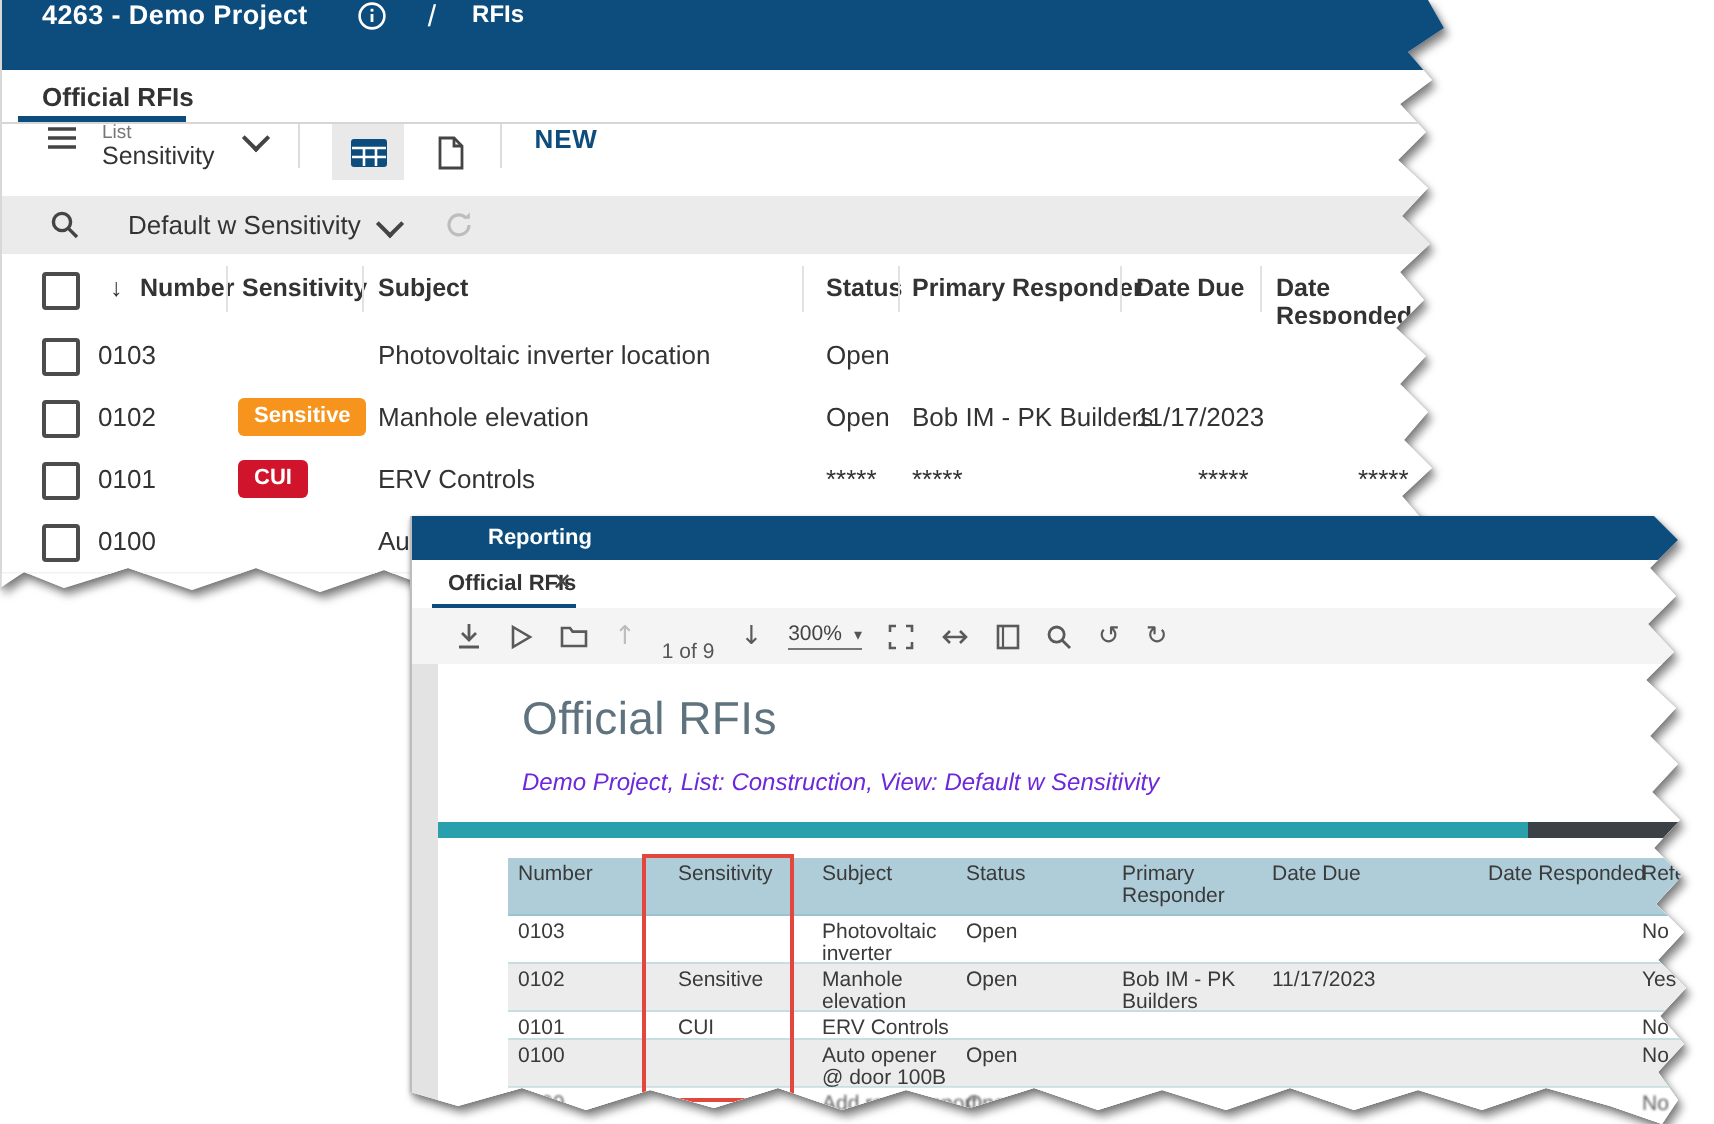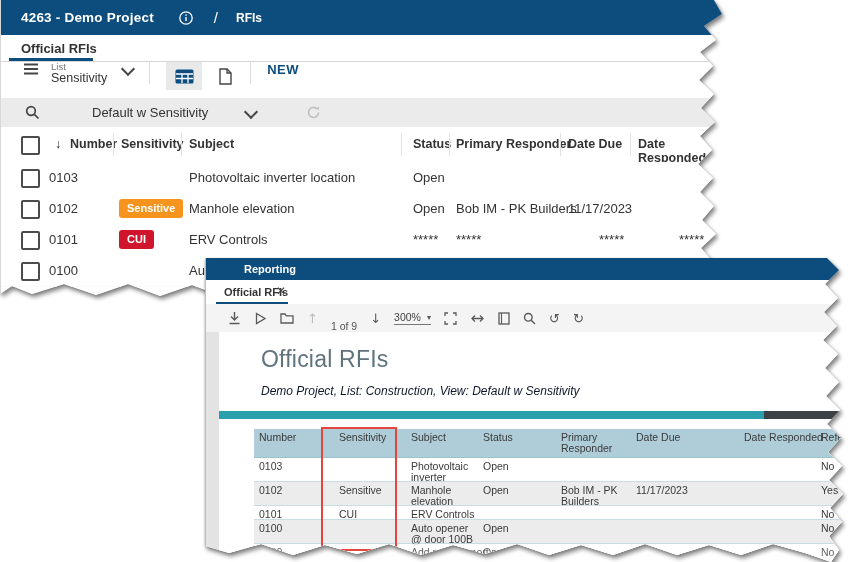--- a/index.html
+++ b/index.html
@@ -5,39 +5,39 @@
   html,body{margin:0;padding:0;background:#ffffff;}
   .stage{position:relative;width:857px;height:562px;overflow:hidden;
          font-family:"Liberation Sans",sans-serif;color:#333;background:#fff;}
   .tear-wrap{position:absolute;filter:drop-shadow(2px 3px 2px rgba(30,30,30,.45)) drop-shadow(0 1px 1px rgba(0,0,0,.25));}
   .win{position:relative;background:#fff;}
 
   
   #main-wrap{left:0;top:0;z-index:1;}
   #main-win{width:726px;height:306px;border-left:1px solid #d8d8d8;
     clip-path:polygon(0px 0px,714px 0px,722px 14px,704px 26px,716px 40px,700px 52px,713px 66px,699px 80px,714px 94px,701px 108px,715px 122px,700px 136px,712px 150px,698px 164px,713px 178px,700px 192px,714px 206px,702px 220px,716px 234px,701px 248px,713px 262px,700px 276px,711px 290px,702px 306px,670px 296px,640px 286px,608px 298px,576px 286px,544px 297px,512px 285px,480px 296px,448px 286px,416px 297px,384px 286px,352px 297px,320px 285px,288px 296px,256px 286px,224px 297px,192px 285px,160px 296px,128px 284px,96px 295px,64px 284px,32px 294px,12px 286px,0px 294px);}
-  .mw-header{position:absolute;left:0;top:0;width:100%;height:35px;display:flex;align-items:center;color:#fff;}
+  .mw-header{position:absolute;left:0;top:0;width:100%;height:35px;display:flex;color:#fff;}
   .mw-header .proj{margin-left:20px;font-weight:bold;font-size:13.5px;letter-spacing:.2px;}
   .mw-header .slash{margin-left:20px;font-size:15px;}
   .mw-header .sect{margin-left:18px;font-weight:bold;font-size:12px;}
   .info-ic{margin-left:24px;display:inline-flex;}
   .mw-tabs{position:absolute;left:0;top:35px;width:100%;height:26px;background:#fff;border-bottom:1px solid #d6d6d6;}
   .mw-tab{position:absolute;left:20px;top:6px;font-size:13px;font-weight:bold;color:#333;}
   .mw-tab-underline{position:absolute;left:8px;bottom:0;width:84px;height:3px;background:#0d4d7e;}
   .mw-toolbar{position:absolute;left:0;top:62px;width:100%;height:36px;background:#fff;display:flex;align-items:flex-start;}
   .vsep{width:1px;height:22px;background:#dcdcdc;}
   .tb-list{margin-left:22px;color:#444;display:flex;}
   .tb-label{margin-left:12px;line-height:1.1;}
   .tb-label .sm{font-size:9.5px;color:#777;display:block;}
   .tb-label .lg{font-size:12.5px;color:#333;display:block;}
   .chev{display:inline-block;width:8px;height:8px;border-right:2px solid #444;border-bottom:2px solid #444;transform:rotate(45deg);margin-left:16px;margin-top:2px;}
   .grid-btn{margin-left:16px;width:36px;height:28px;background:#e9e9e9;display:flex;align-items:center;justify-content:center;}
   .doc-btn{margin-left:8px;width:30px;height:28px;display:flex;align-items:center;justify-content:center;}
   .new-btn{margin-left:16px;font-size:13px;font-weight:bold;color:#0d4d7e;letter-spacing:.4px;}
-  .mw-search{position:absolute;left:0;top:98px;width:100%;height:29px;background:#ebebeb;display:flex;align-items:center;gap:28px;}
+  .mw-search{position:absolute;left:0;top:98px;width:100%;height:29px;background:#ebebeb;display:flex;align-items:center;}
   .mw-search .view{margin-left:24px;font-size:13px;color:#333;}
   .mw-search .chev{border-color:#444;margin-left:10px;margin-top:-2px;}
   .srch-ic{margin-left:24px;display:inline-flex;}
   .refresh-ic{margin-left:22px;display:inline-flex;color:#bdbdbd;}
   .mw-thead{position:absolute;left:0;top:127px;width:100%;height:35px;background:#fff;border-bottom:1px solid #c9c9c9;font-size:12.5px;font-weight:bold;color:#333;}
   .mw-thead .hsep{position:absolute;top:6px;height:23px;width:1px;background:#e2e2e2;}
   .cb{position:absolute;left:20px;width:15px;height:15px;border:2px solid #4c4c4c;border-radius:2px;background:#fff;}
   .hcell{position:absolute;top:10px;}
   .mrow{position:absolute;left:0;width:100%;height:31px;background:#fff;border-bottom:1px solid #e4e4e4;font-size:13px;color:#333;}
   .mrow .cb{top:7px;}
@@ -63,21 +63,21 @@
   .rw-toolbar .ic{margin-left:13px;display:inline-flex;align-items:center;}
   .rw-toolbar .ic:first-child{margin-left:22px;}
   .rw-toolbar .txt{margin-left:13px;font-size:10.5px;color:#555;margin-top:16px;}
   .rw-toolbar .dis{color:#bdbdbd;}
   .glyph{font-family:"DejaVu Sans",sans-serif;font-size:13px;line-height:1;}
   .zoomsel{margin-left:13px;font-size:10.5px;color:#444;border-bottom:1px solid #777;padding-bottom:1px;display:inline-flex;align-items:center;gap:6px;}
   .zoomsel .car{font-size:8px;color:#555;}
   .rw-content{position:absolute;left:0;top:74px;width:100%;height:230px;background:#e3e3e3;}
   .rpage{position:absolute;left:13px;top:0;right:0;bottom:0;background:#fff;}
   .rp-title{position:absolute;left:42px;top:14px;font-size:23px;font-weight:500;color:#5f737e;letter-spacing:.2px;}
-  .rp-sub{position:absolute;left:42px;top:52px;font-size:12px;font-style:italic;color:#0f172a;}
+  .rp-sub{position:absolute;left:42px;top:52px;font-size:12px;font-style:italic;color:#6d28d9;}
   .teal-bar{position:absolute;left:0;top:79px;height:8px;width:545px;background:#2aa0ad;}
   .teal-dark{position:absolute;left:545px;top:79px;height:8px;width:85px;background:#3c4145;}
   .rtable{position:absolute;left:35px;top:97px;right:0;font-size:10.5px;color:#3a3a3a;}
   .rhead{position:relative;height:28px;background:#aecdd9;border-bottom:1px solid #9dc2cf;}
   .rrow{position:relative;border-bottom:1px solid #c6dde4;background:#fff;}
   .rrow.alt{background:#ececec;}
   .rcell{position:absolute;top:3px;line-height:11px;}
   .r-num{left:5px;} .r-sens{left:85px;} .r-subj{left:157px;width:68px;} .r-stat{left:229px;}
   .r-resp{left:307px;width:60px;} .r-due{left:382px;} .r-resd{left:490px;} .r-ref{left:567px;}
   .red-rect{position:absolute;left:102px;top:95px;width:72px;height:120px;border:2px solid #e2463c;z-index:6;}

